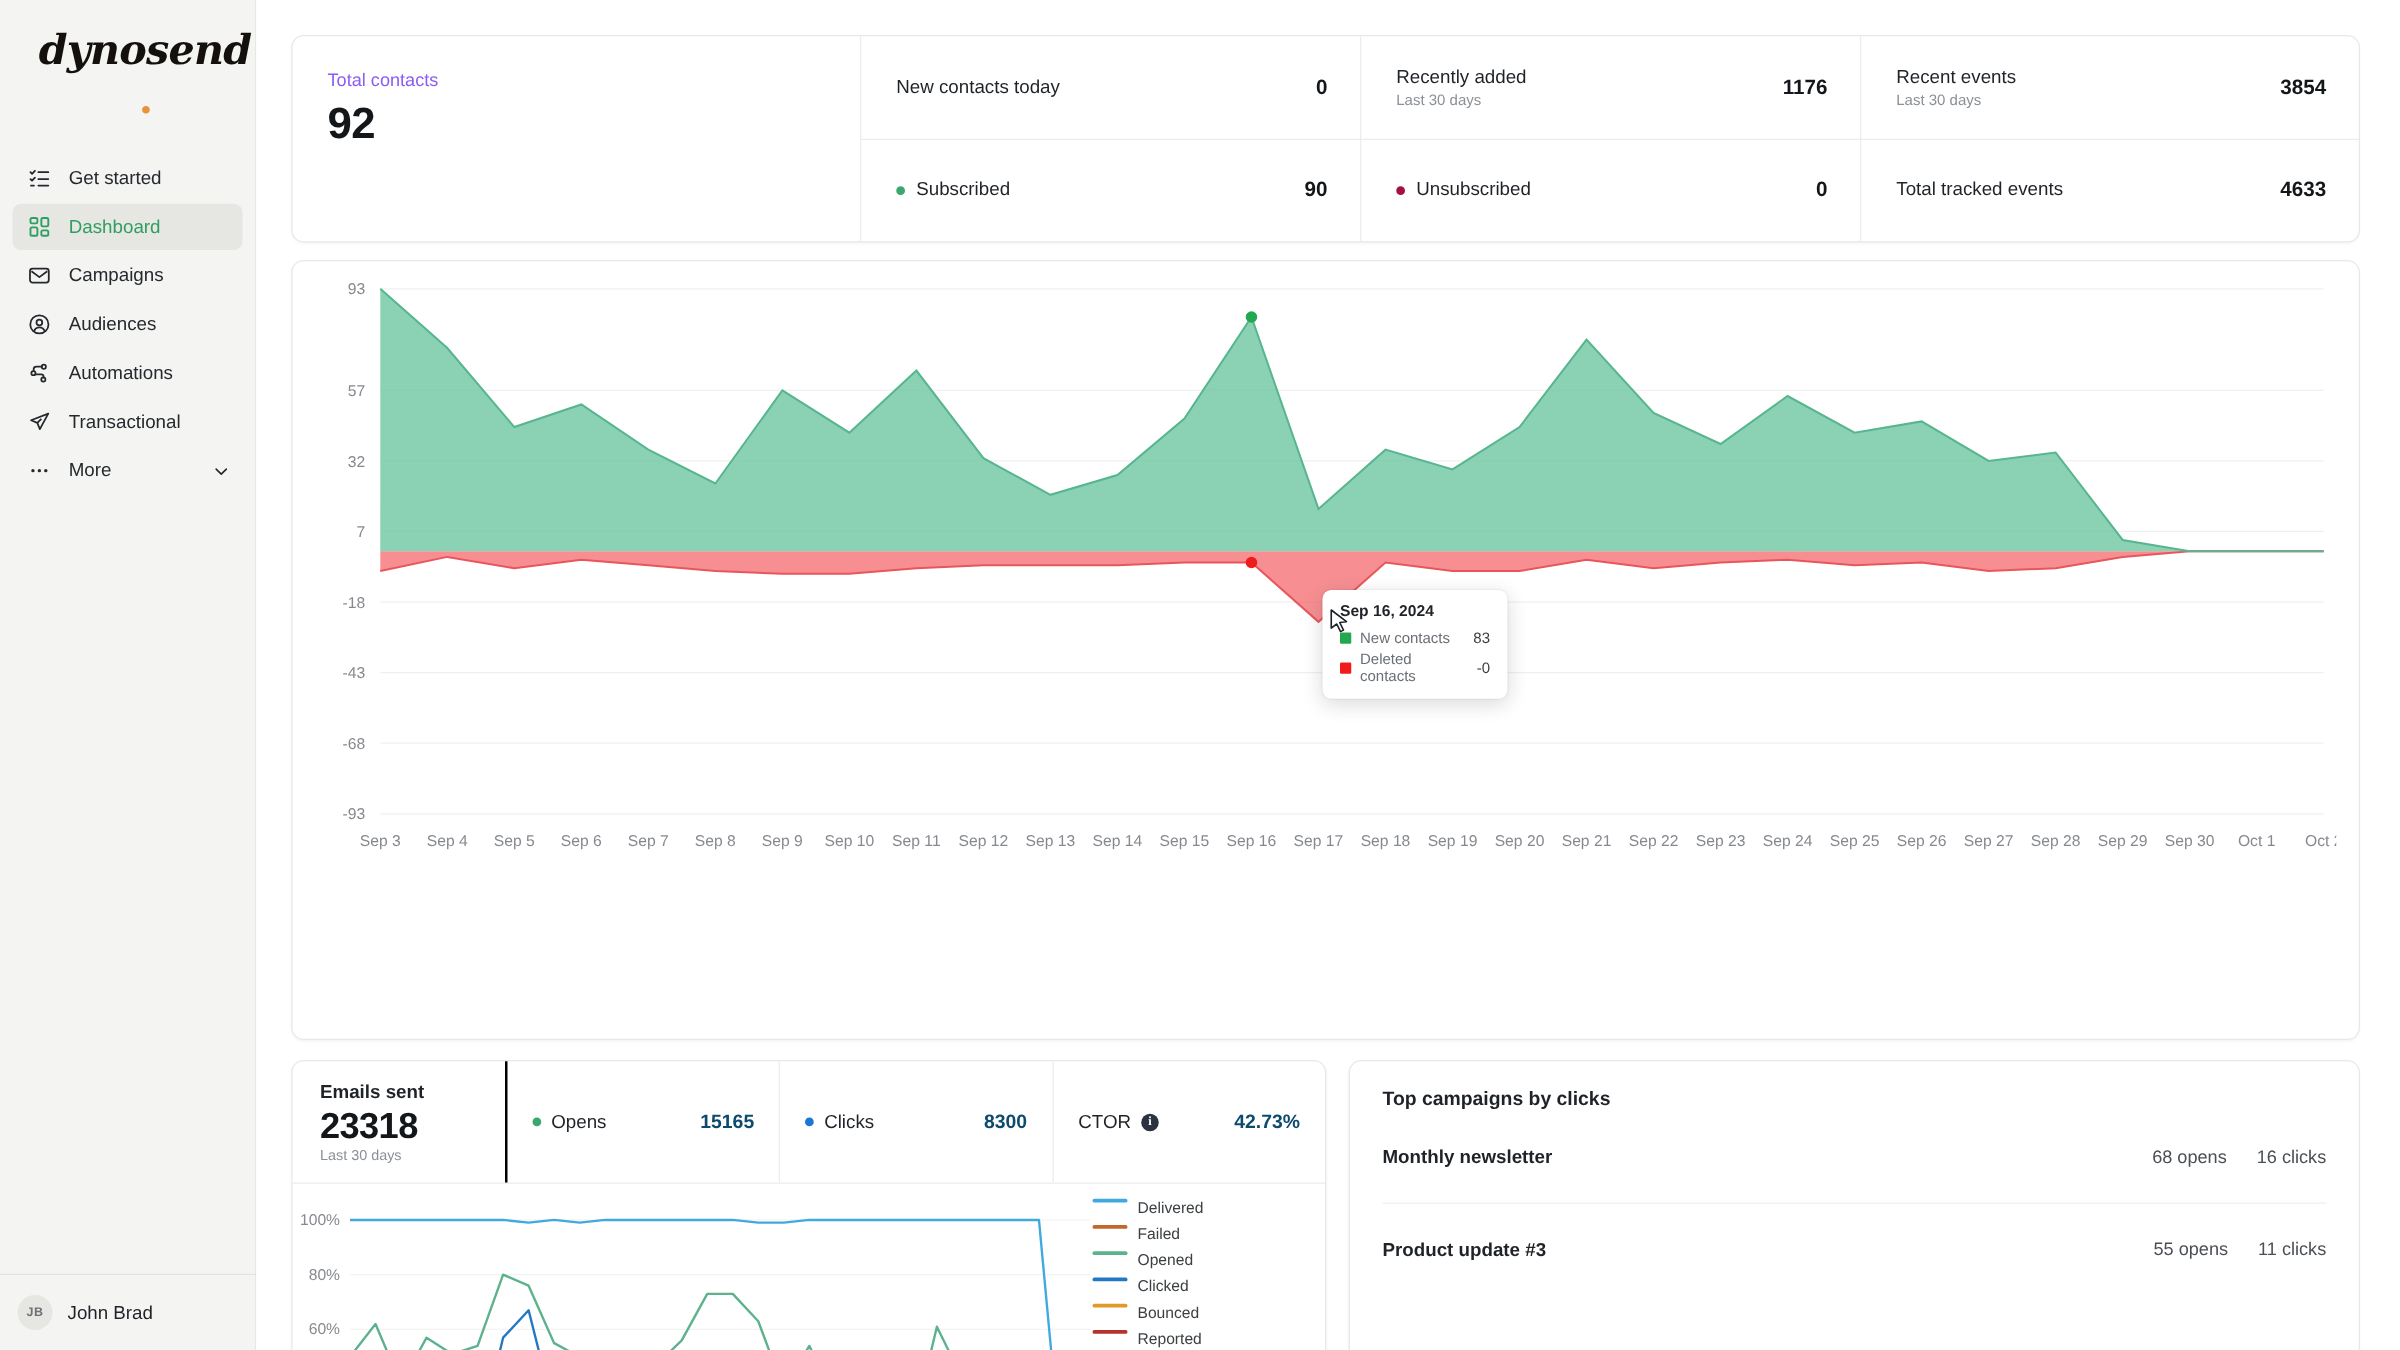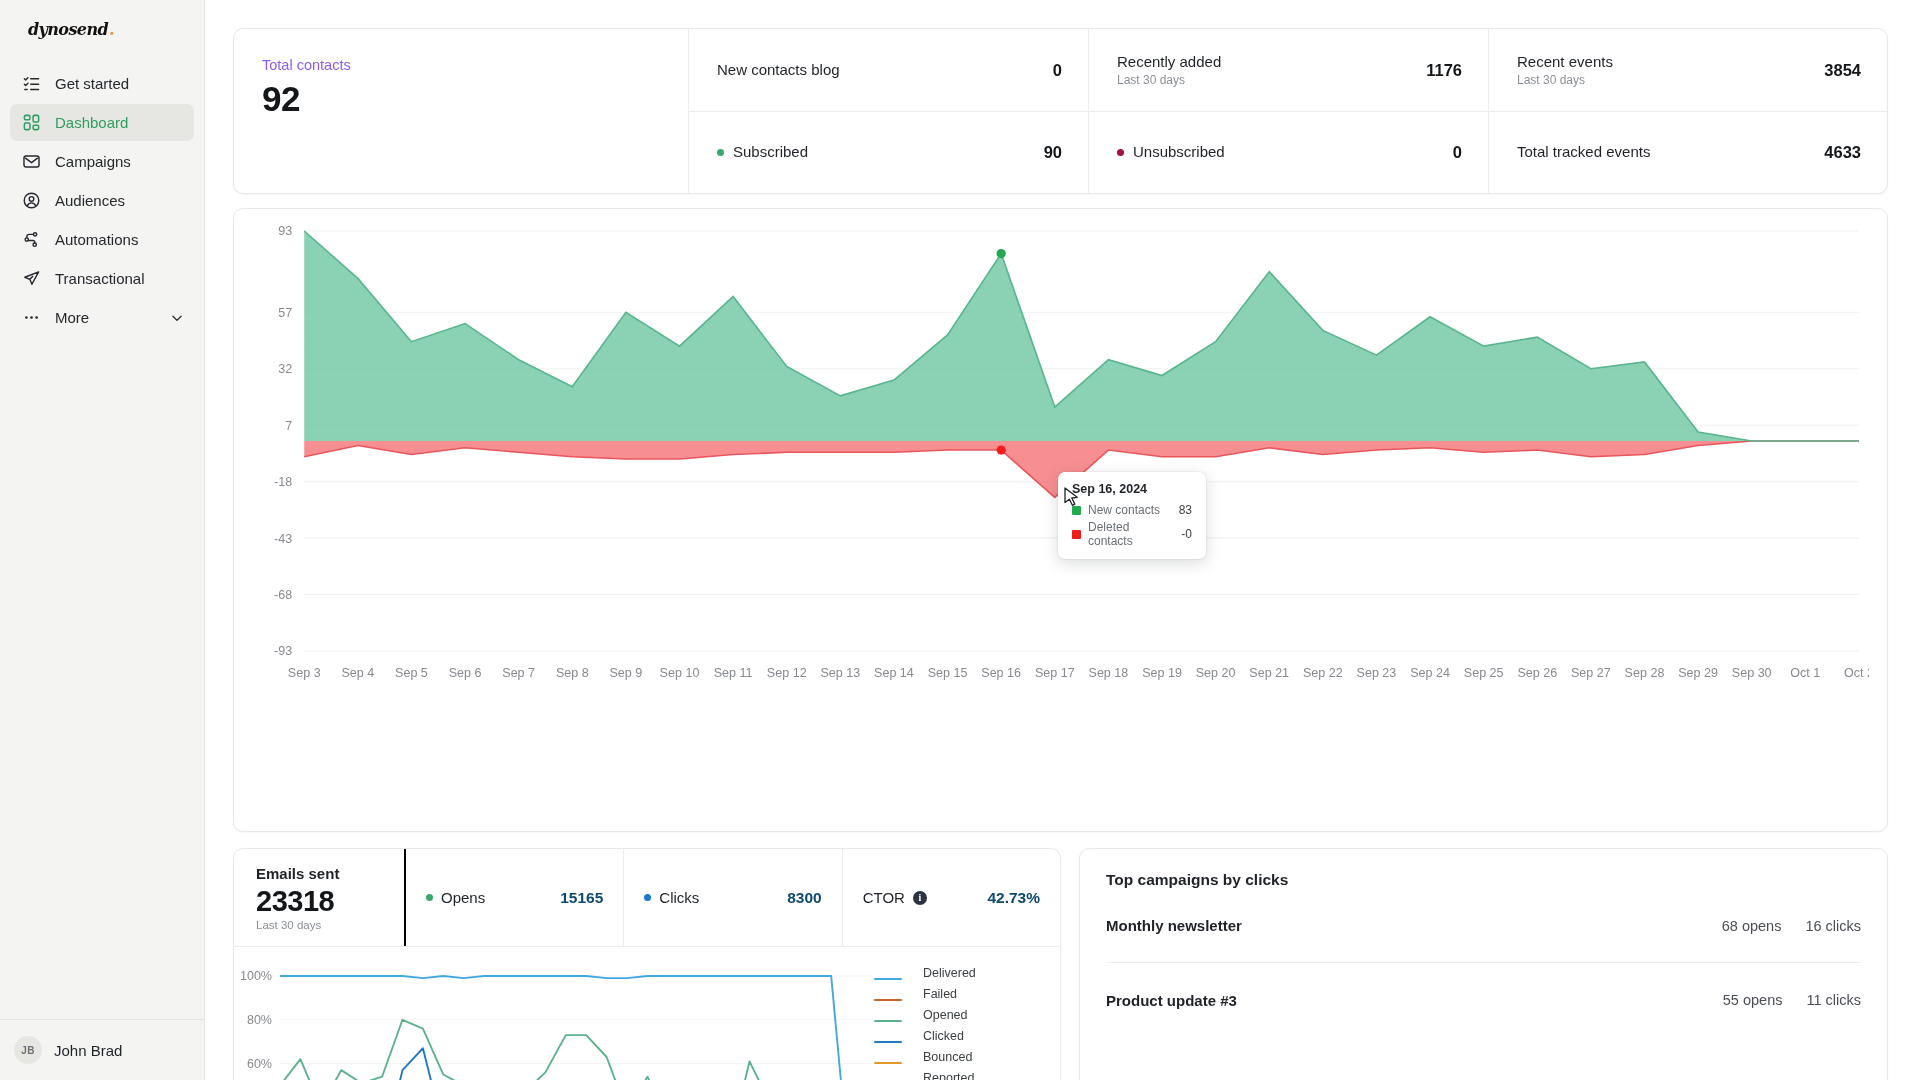--- a/index.html
+++ b/index.html
@@ -17,23 +17,23 @@
     width: 205px; min-width: 205px; height: 1080px;
     background: #f4f4f2;
     border-right: 1px solid #e7e7e4;
     display: flex; flex-direction: column;
     position: relative;
   }
   .brand {
     padding: 20px 0 22px 28px;
     font-family: "DejaVu Serif", serif;
     font-style: italic; font-weight: 700;
-    font-size: 16px; letter-spacing: -0.6px;
+    font-size: 33px; letter-spacing: -0.6px;
     color: #14100e;
-    display: flex; align-items: flex-start;
+    display: flex; align-items: center; flex-direction: column;
   }
   .brand .dot { color: #e8933a; font-style: normal; margin-left: 1px; }
   .nav { padding: 4px 10px 0 10px; display: flex; flex-direction: column; gap: 2px; }
   .nav-item {
     display: flex; align-items: center; gap: 14px;
     padding: 9px 10px 9px 12px;
     border-radius: 7px;
     font-size: 15px; color: #25292e;
     cursor: pointer; position: relative;
   }
@@ -139,21 +139,21 @@
   .em-cell .vv { font-size: 15.5px; font-weight: 700; color: #0c4a6e; }
   .info-i {
     width: 14px; height: 14px; border-radius: 50%; background: #2b3340; color: #fff;
     font-size: 10px; font-weight: 700; display: inline-flex; align-items: center; justify-content: center;
     font-family: "Liberation Serif", serif; line-height: 1;
   }
 
   .em-chart { position: relative; height: 200px; padding: 8px 0 0 0; overflow: hidden; }
   .em-chart svg { display: block; }
   .lg { position: absolute; left: 640px; top: 12px; display: flex; flex-direction: column; gap: 0px; }
-  .lg-row { display: flex; align-items: flex-end; gap: 21px; height: 21px; cursor: pointer; }
+  .lg-row { display: flex; align-items: flex-start; gap: 8px; height: 21px; cursor: pointer; }
   .lg-line { width: 28px; height: 2.5px; border-radius: 2px; flex: 0 0 28px; }
   .lg-label { font-size: 12.5px; color: #3c4043; }
 
   .top-title { font-size: 15.5px; font-weight: 700; color: #1f2328; }
   .camp-row {
     display: flex; align-items: center; height: 74px;
     border-bottom: 1px solid #efefee;
     font-size: 15px;
   }
   .camp-row:last-child { border-bottom: none; }
@@ -269,21 +269,21 @@
 
     <section class="card kpi-strip">
       <div class="kpi-total">
         <div class="lbl">Total contacts</div>
         <div class="big">92</div>
       </div>
 
       <div class="kpi-col kpi-col-mid">
         <div class="kpi-cell">
           <div class="left">
-              <span class="t-main">New contacts blog</span>
+              <span class="t-main">New contacts today</span>
             </div>
           <div class="val">0</div>
         </div>
         <div class="kpi-cell">
           <div class="left">
             <span class="bullet" style="background:#3aa76d"></span>
             <span class="t-main">Subscribed</span>
           </div>
           <div class="val">90</div>
         </div>

